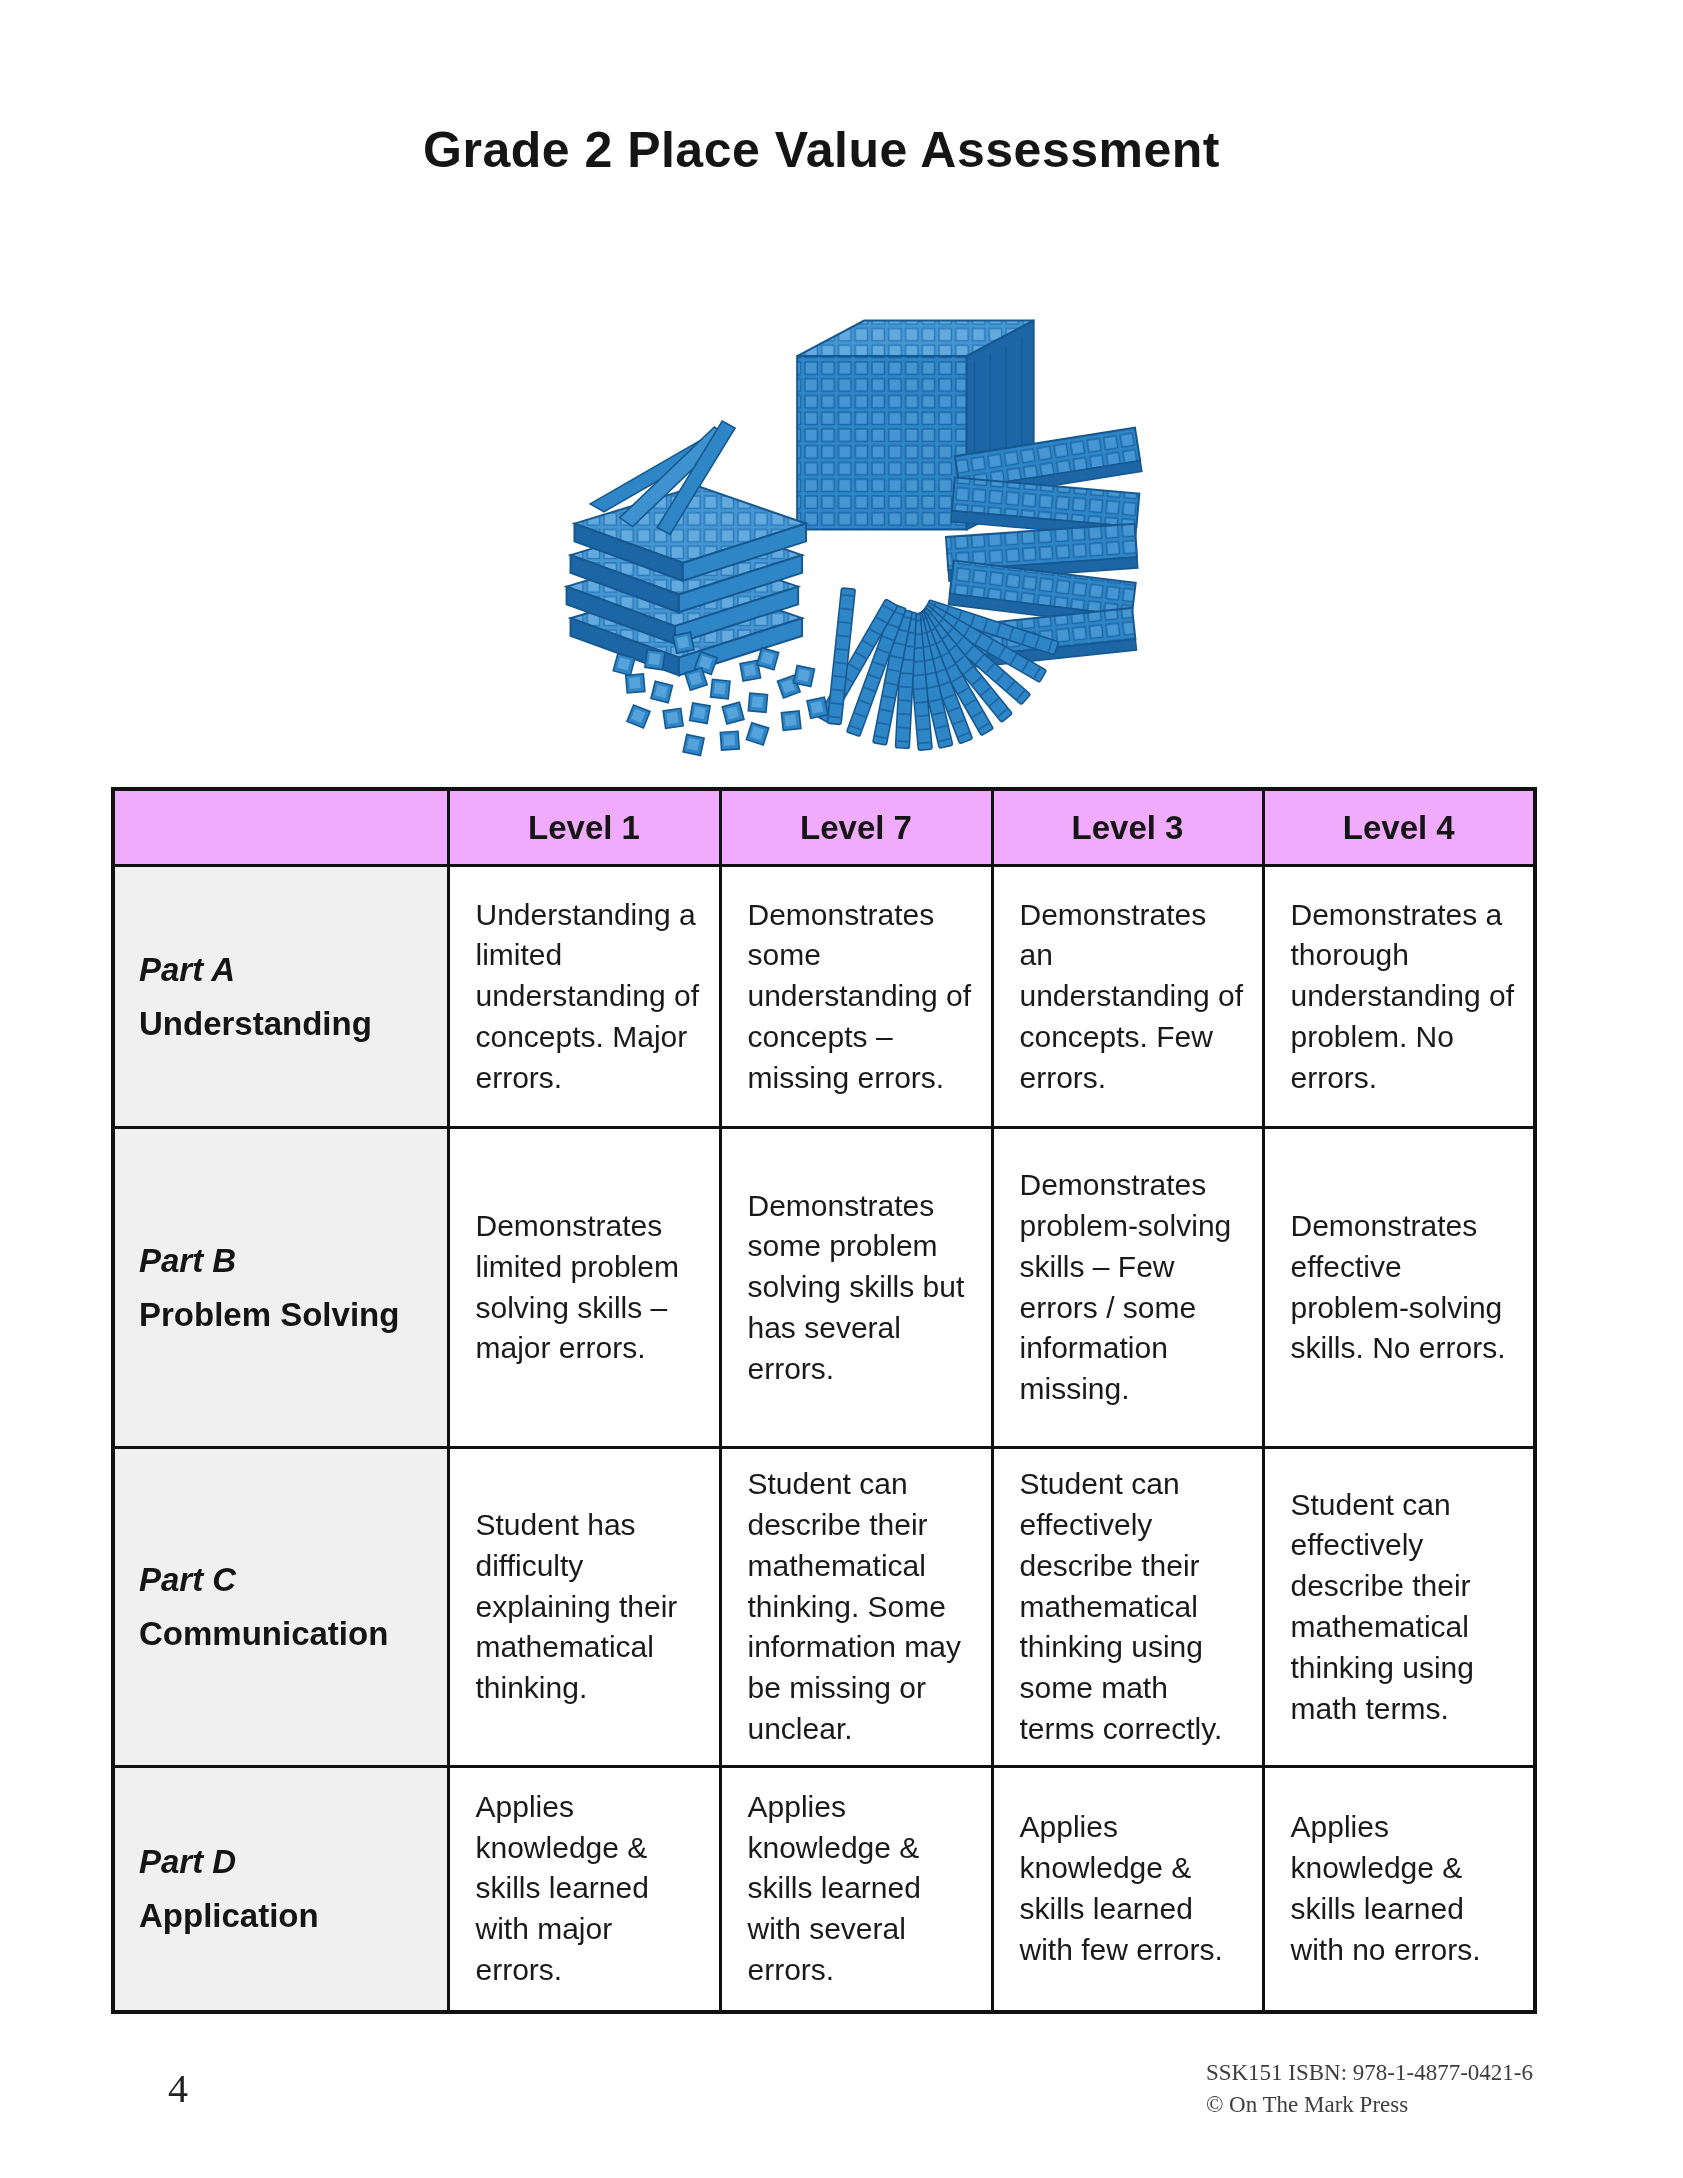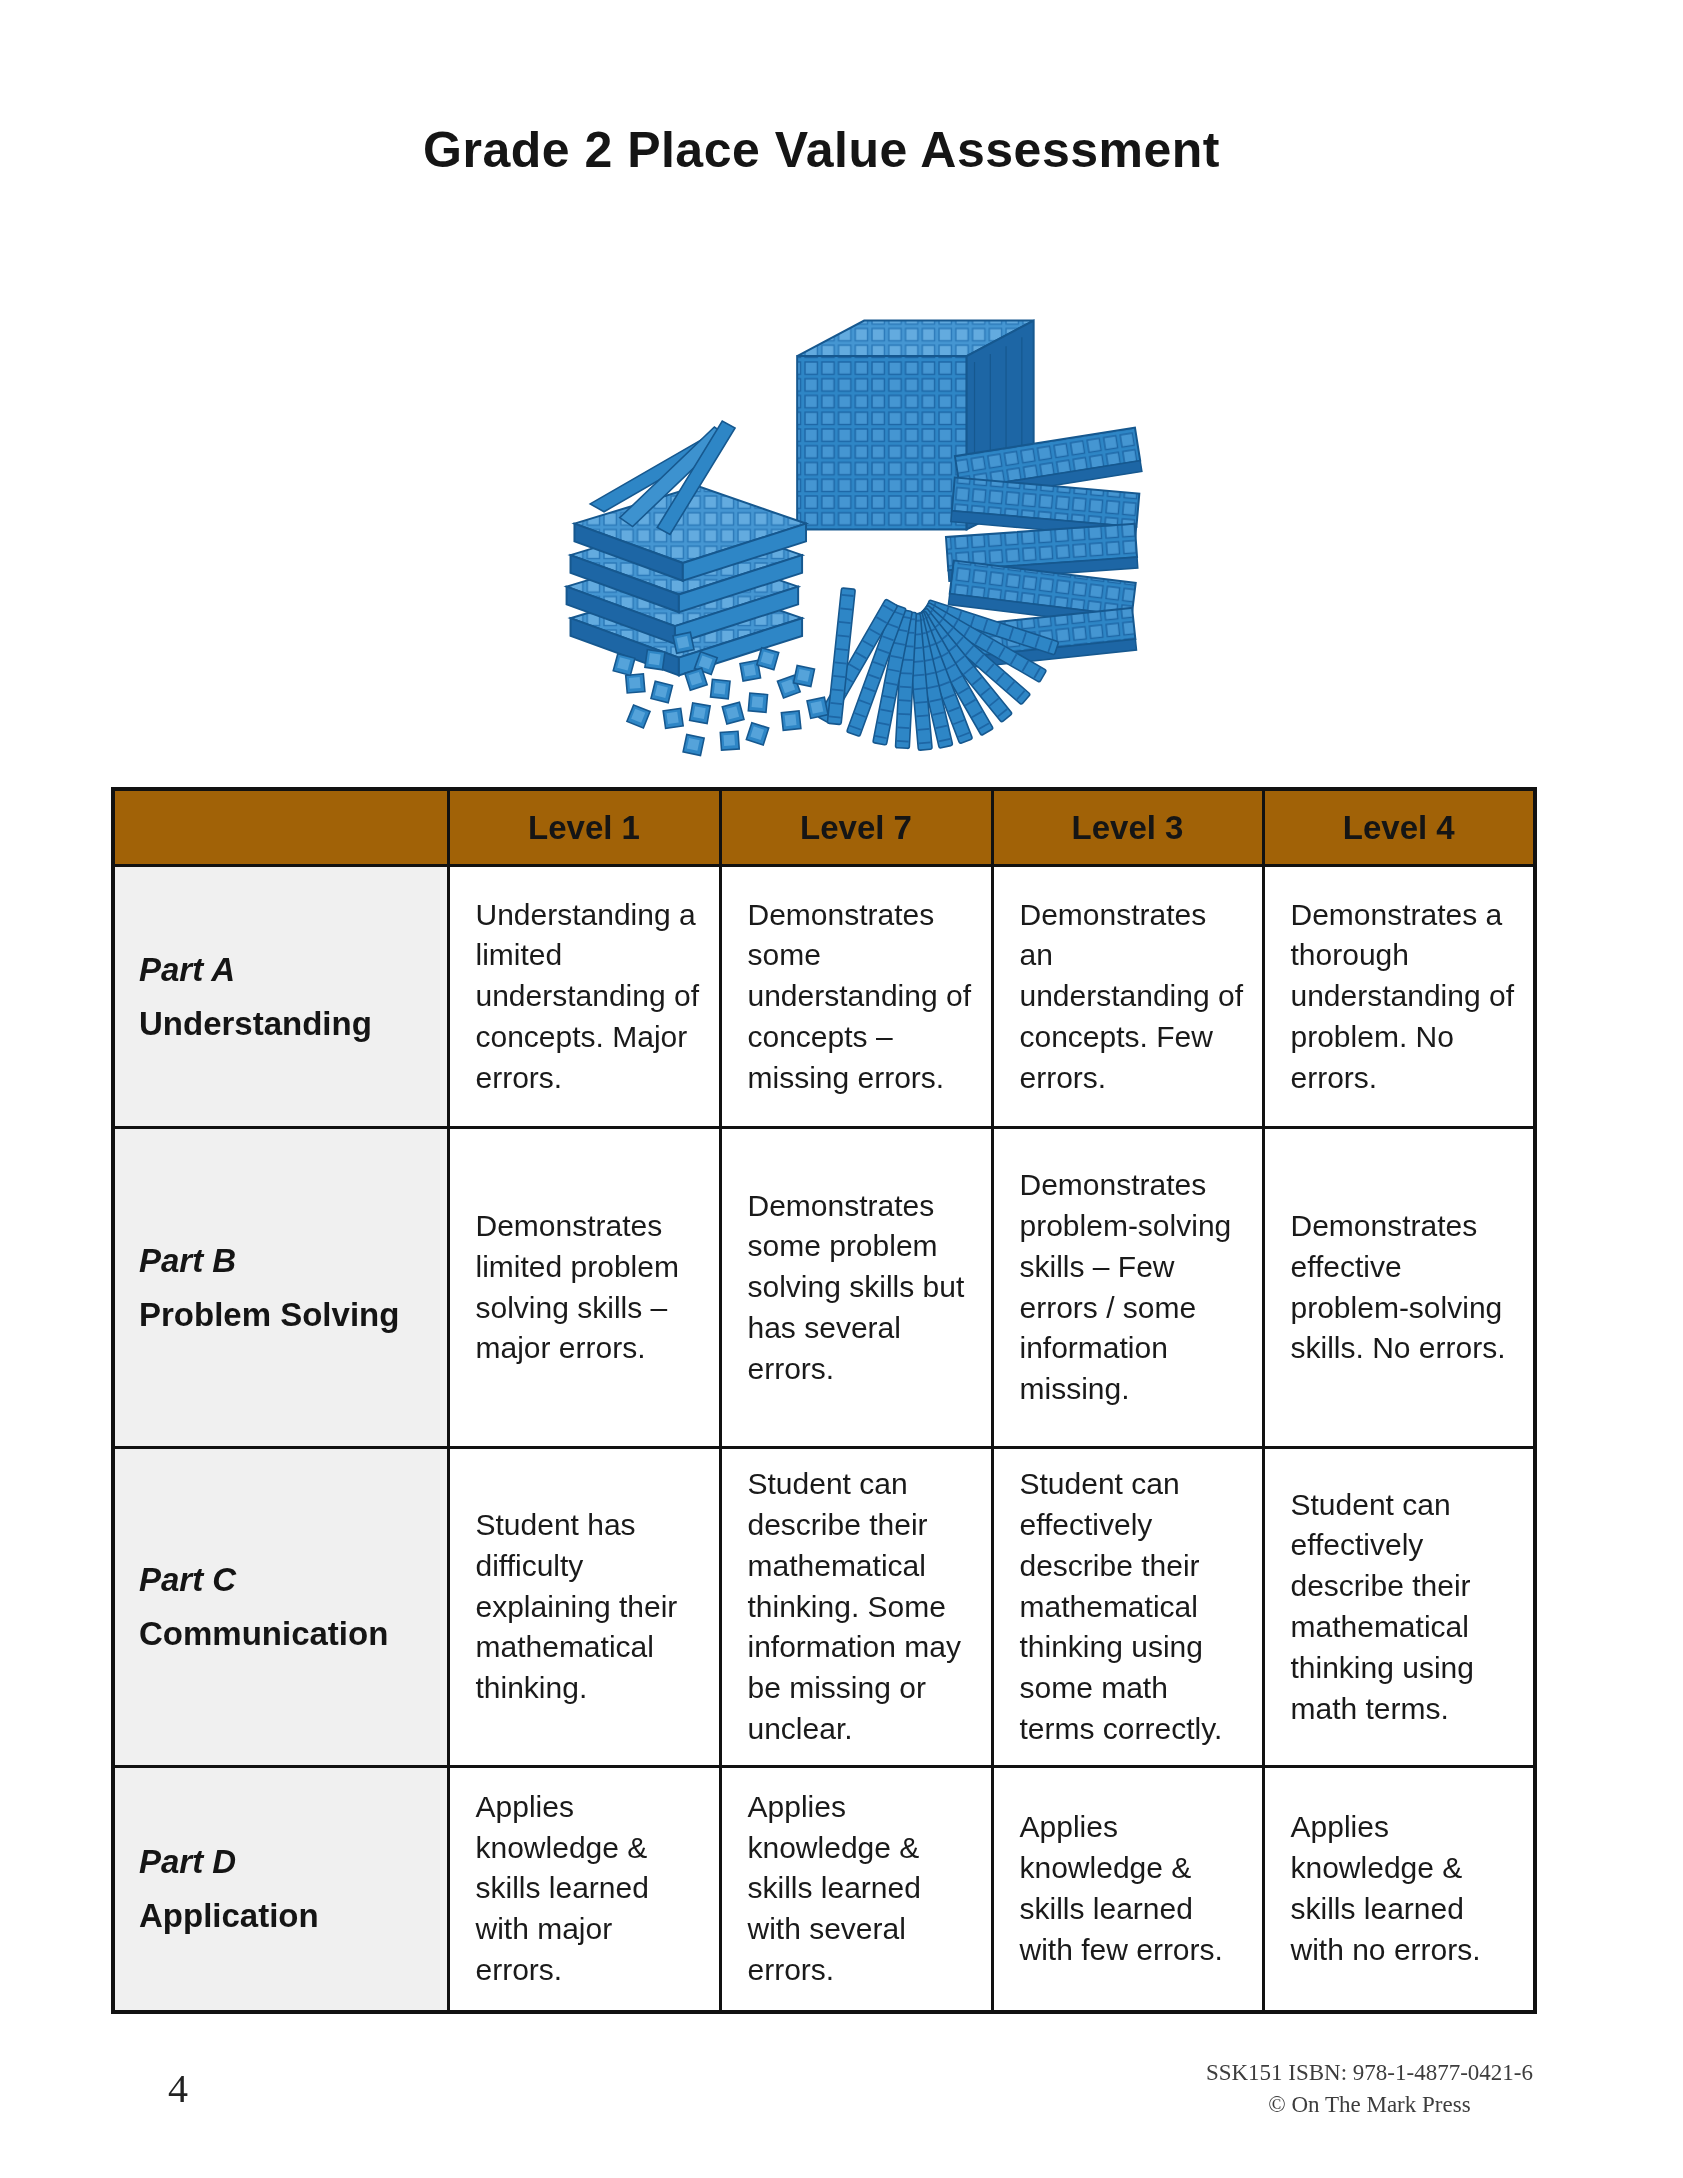--- a/index.html
+++ b/index.html
@@ -23,41 +23,41 @@
   .figure{position:absolute;top:293px;left:500px;width:683px;height:473px;}
   .figure svg{display:block;width:100%;height:100%;}
 
   table.rubric{
     position:absolute;top:787px;left:111px;width:1423px;
     border-collapse:collapse;table-layout:fixed;
     border:4px solid #111;
   }
   table.rubric th,table.rubric td{border:3px solid #111;}
   table.rubric thead th{
-    height:71px;background:#a16207;font-size:33px;font-weight:bold;
+    height:71px;background:#f0abfc;font-size:33px;font-weight:bold;
     text-align:center;color:#151515;
   }
   table.rubric th.rowlabel{
     background:#f0f0f0;text-align:left;vertical-align:middle;
     padding-left:24px;font-size:33px;font-weight:bold;color:#151515;
   }
   table.rubric th.rowlabel .part{margin-bottom:16px;font-style:italic;}
   table.rubric td.cell{
     background:#fff;vertical-align:middle;
     font-size:30px;line-height:1.36;color:#1a1a1a;
     padding:14px 16px 14px 26px;
   }
   tr.rA{height:262px;} tr.rB{height:320px;} tr.rC{height:319px;} tr.rD{height:245px;}
 
   .pagenum{
     position:absolute;left:168px;top:2065px;
     font-family:"Liberation Serif",serif;font-size:40px;color:#222;
   }
   .pub{
-    position:absolute;right:150px;top:2057px;text-align:center;
+    position:absolute;right:150px;top:2057px;text-align:left;
     font-family:"Liberation Serif",serif;font-size:23px;color:#3d3d3d;
     line-height:1.4;
   }
 </style>
 </head>
 <body>
 
 <div class="page">
 
   <h1 class="title">Grade 2 Place Value Assessment</h1>

